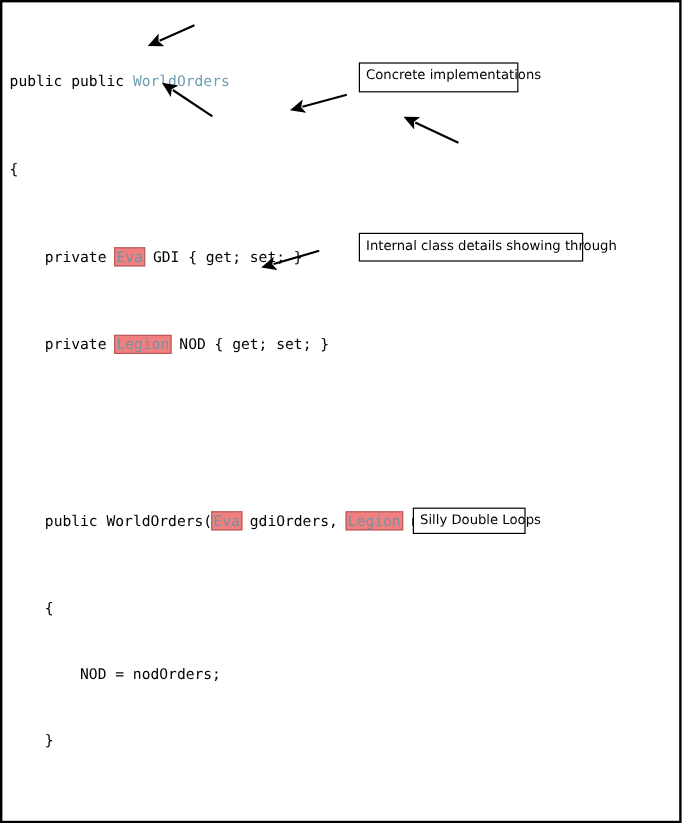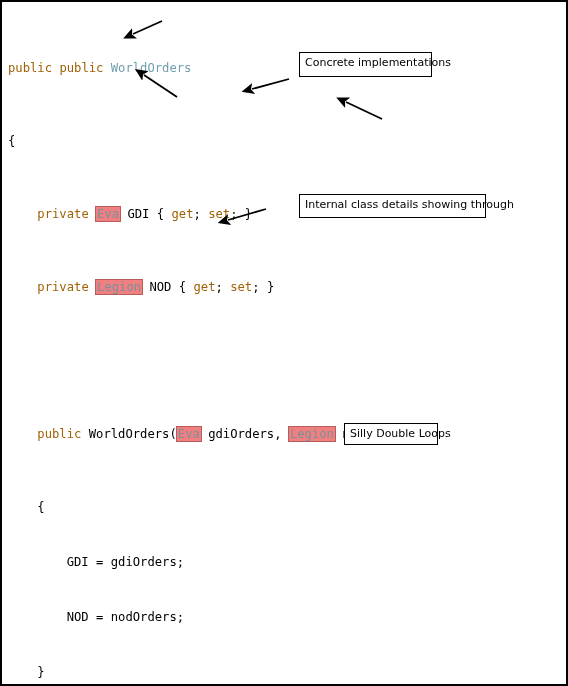--- a/index.html
+++ b/index.html
@@ -32,21 +32,21 @@
     font-family: "DejaVu Sans Mono", "Liberation Mono", monospace;
     font-size: 12.2px;
     line-height: 18.3px;
     white-space: pre;
     color: #000000;
     letter-spacing: 0px;
   }
   .ln { display: block; height: 18.3px; }
 
   
-  .kw   { color: #a16207; }          
+  .kw   { color: #000000; }          
   .typ  { color: #6f9fb0; }          
 
   
   .hl {
     background: #f08080;
     border: 1px solid #b85b5b;
     padding: 0px 1px;
     margin: 0 -1px;
     box-decoration-break: clone;
     -webkit-box-decoration-break: clone;
@@ -81,21 +81,20 @@
 
     <span class="ln"><span>    </span><span class="kw">private</span><span> </span><span class="hl typ">Eva</span><span> GDI { </span><span class="kw">get</span><span>; </span><span class="kw">set</span><span>; }</span></span>
 
     <span class="ln"><span>    </span><span class="kw">private</span><span> </span><span class="hl typ">Legion</span><span> NOD { </span><span class="kw">get</span><span>; </span><span class="kw">set</span><span>; }</span></span>
 
     <span class="ln"> </span>
 
     <span class="ln"><span>    </span><span class="kw">public</span><span> </span><span>WorldOrders</span><span>(</span><span class="hl typ">Eva</span><span> gdiOrders, </span><span class="hl typ">Legion</span><span> nodOrders)</span></span>
 
     <span class="ln"><span>    {</span></span>
-    <span class="ln"><span>        GDI = gdiOrders;</span></span>
     <span class="ln"><span>        NOD = nodOrders;</span></span>
     <span class="ln"><span>    }</span></span>
 
     
     
 
     
 
     
 

